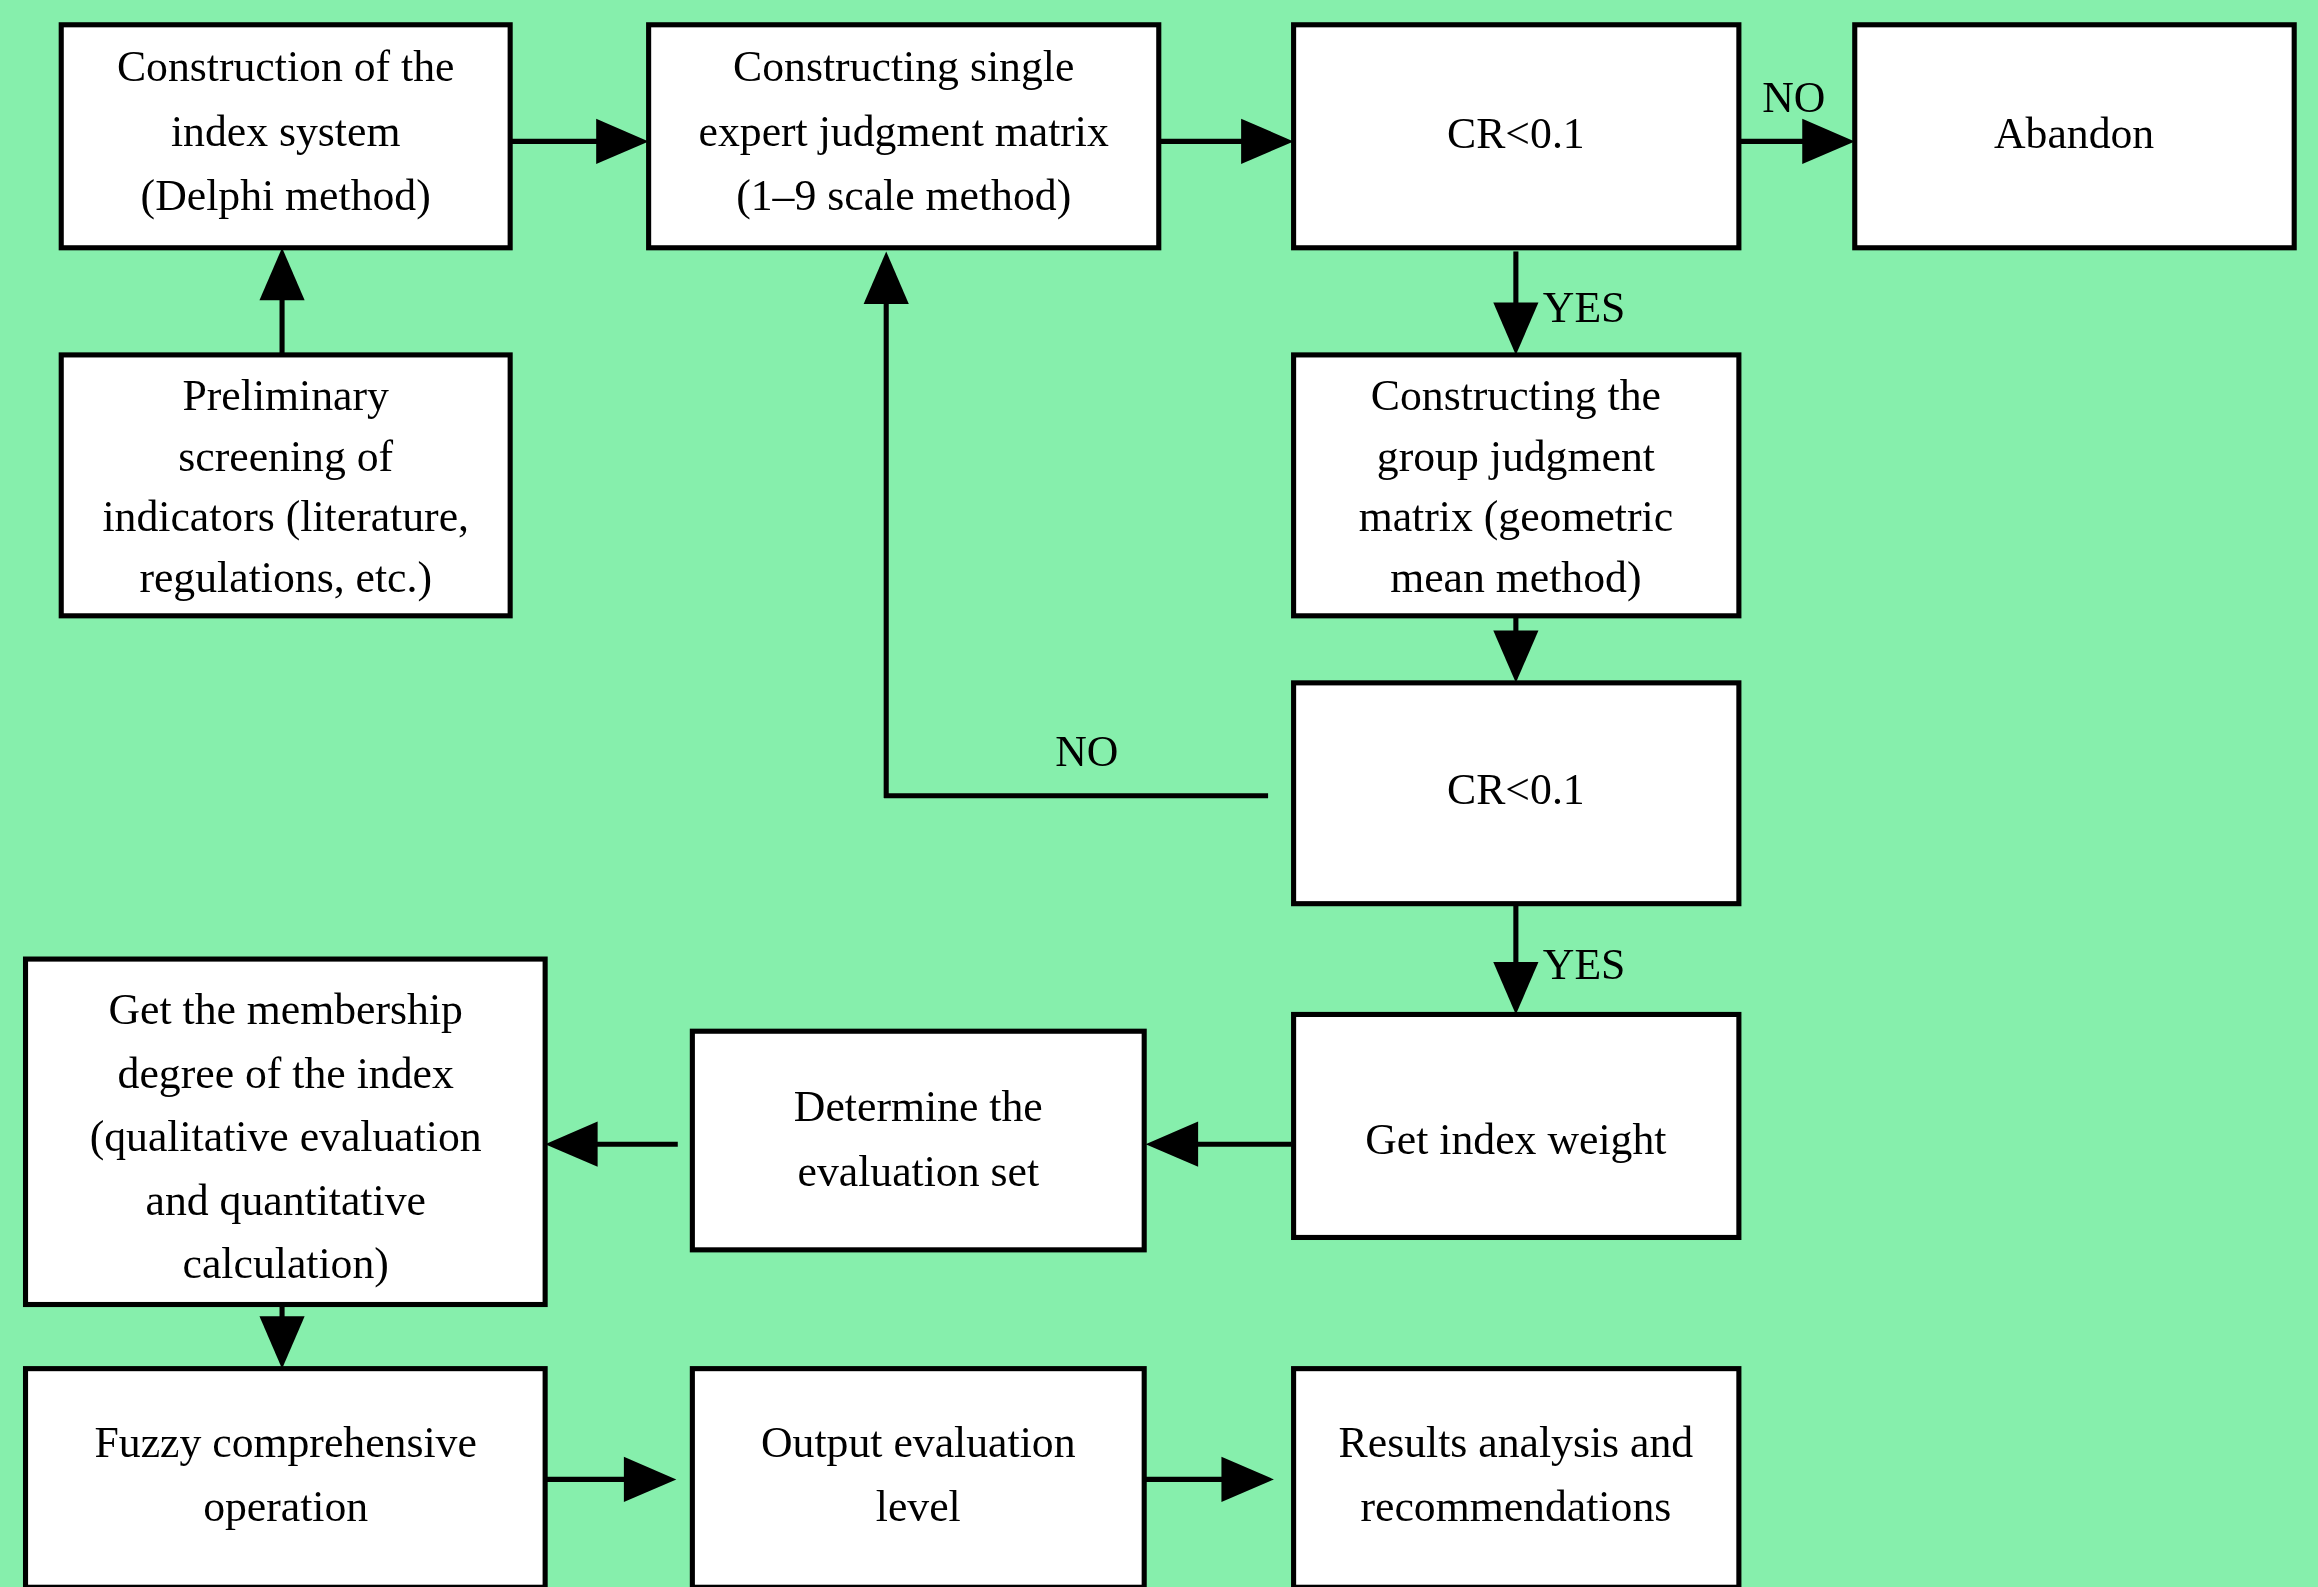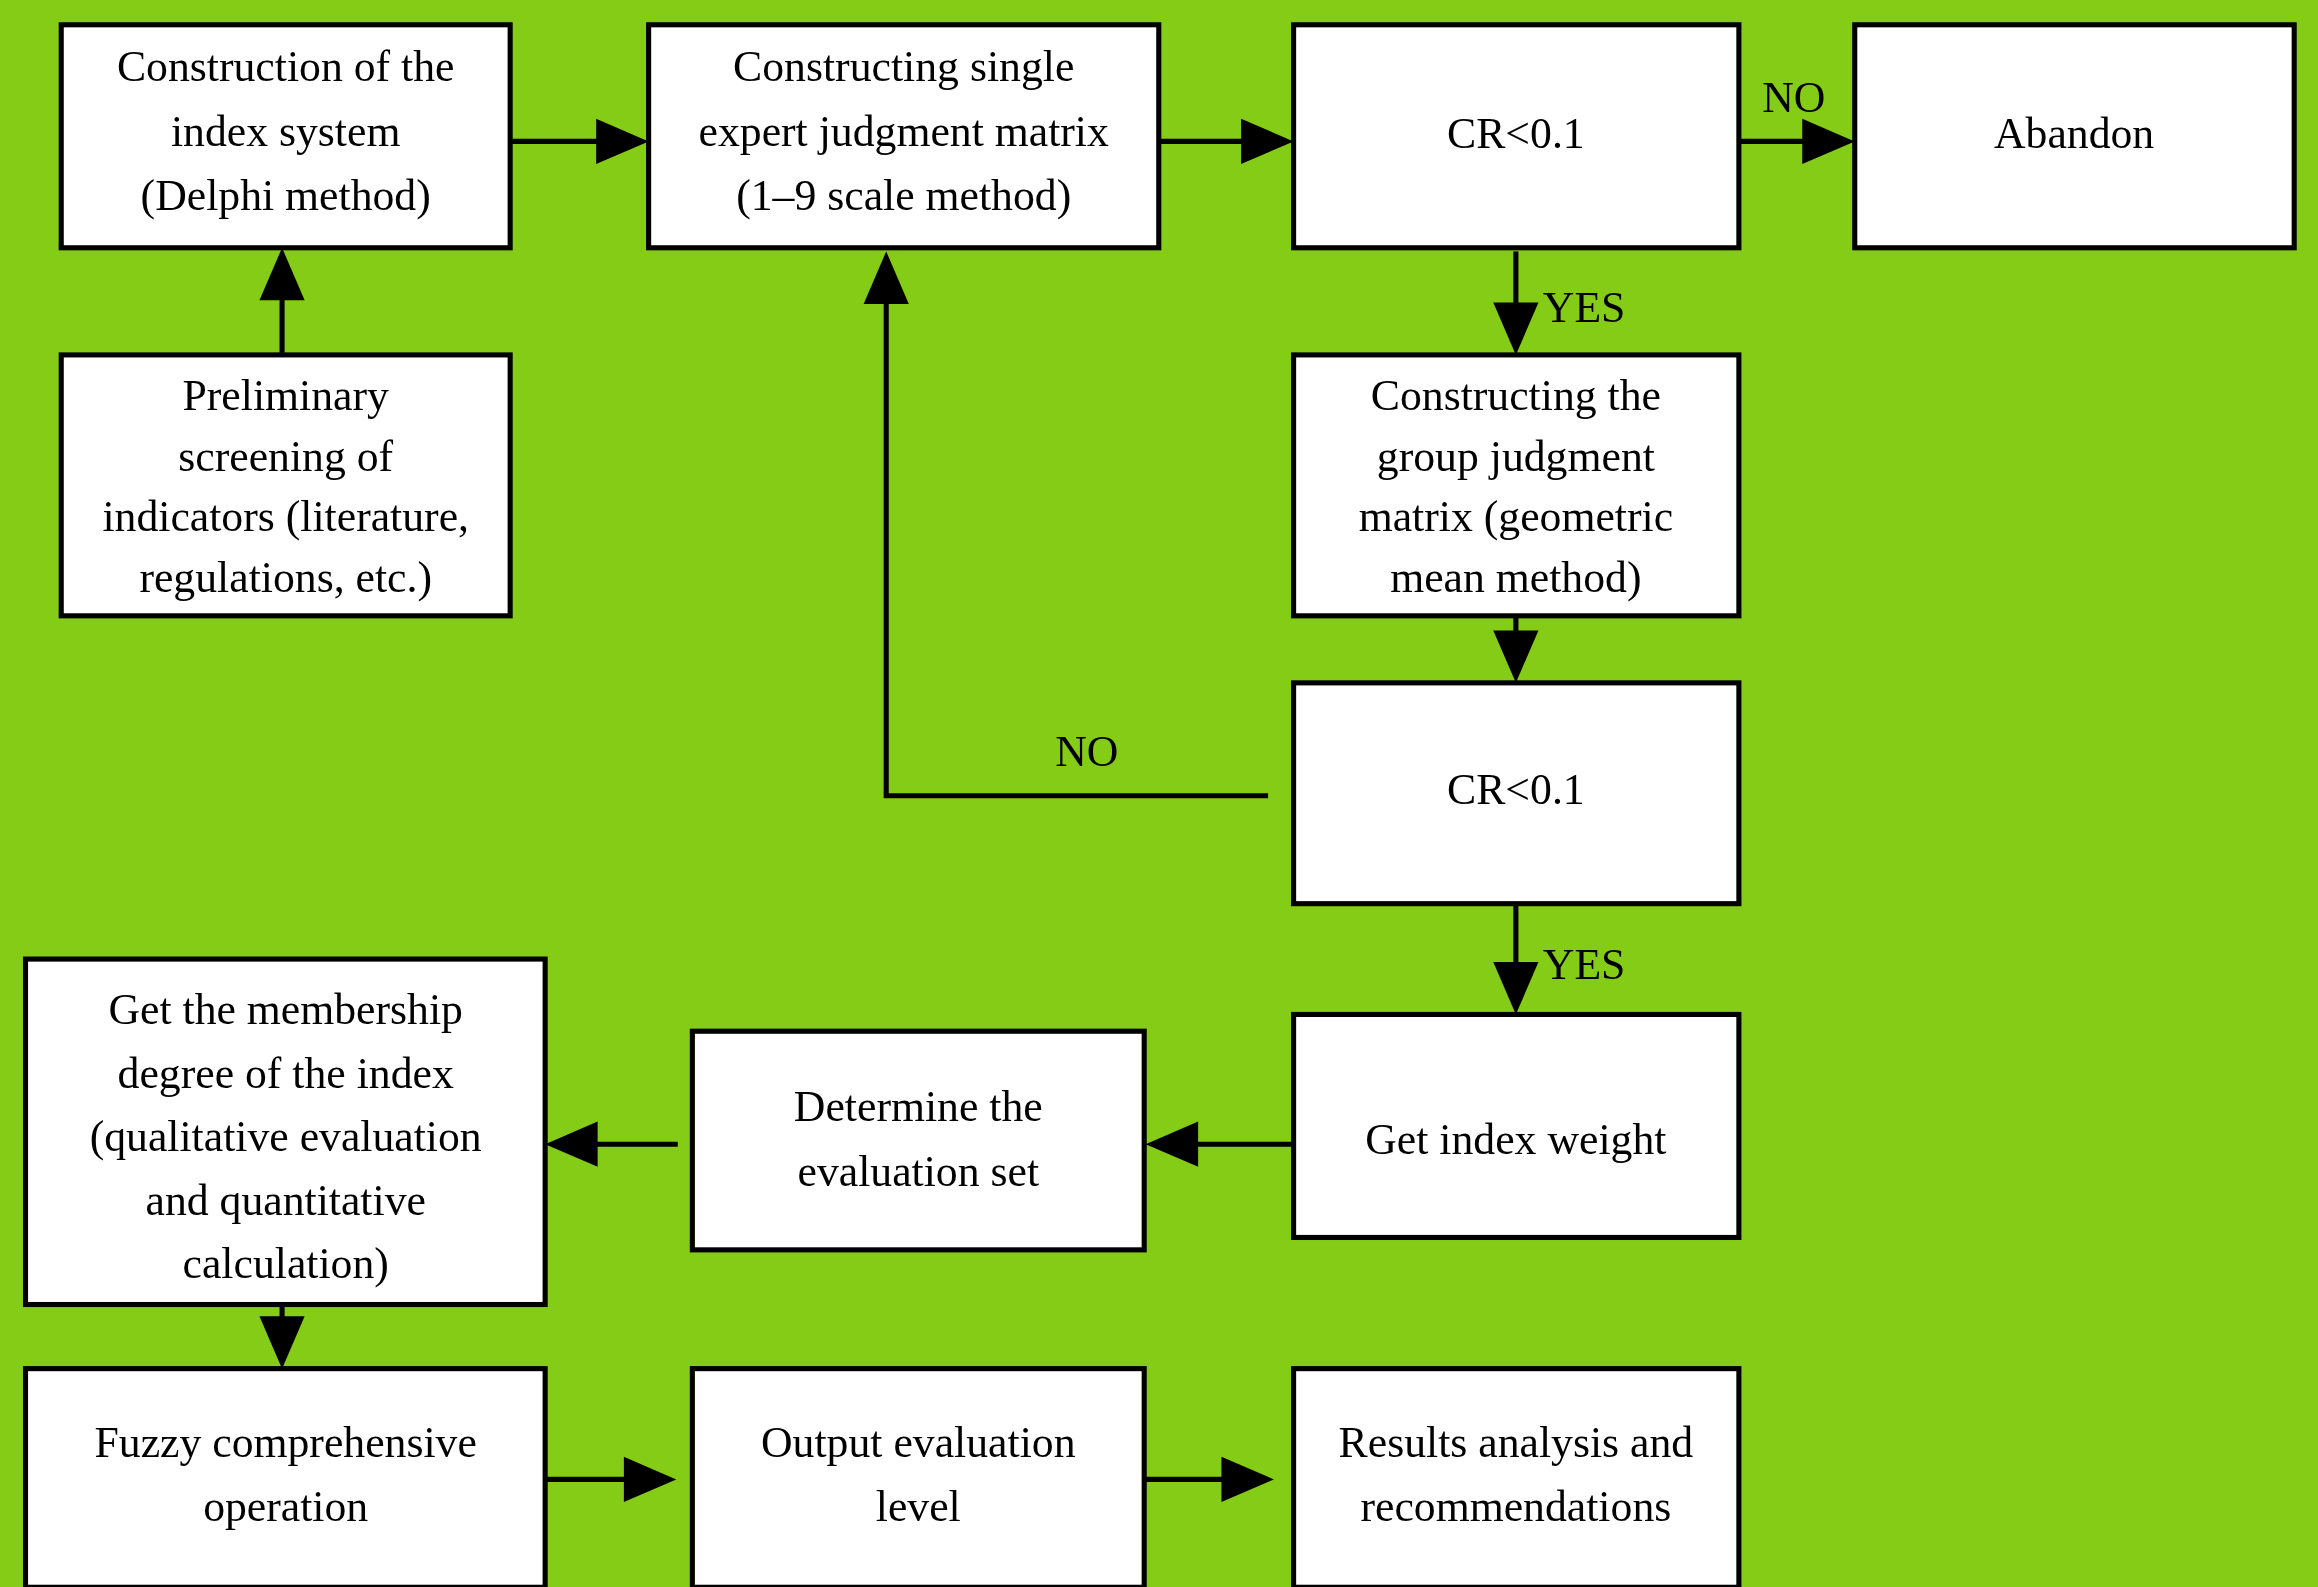--- a/index.html
+++ b/index.html
@@ -5,21 +5,21 @@
 <style>
   html, body {
     margin: 0;
     padding: 0;
     background: #ffffff;
   }
   #diagram-root {
     position: relative;
     width: 2319px;
     height: 1588px;
-    background: #84cc16;
+    background: #86efac;
     font-family: "Liberation Serif", "DejaVu Serif", serif;
     overflow: hidden;
   }
   svg.flow-canvas {
     position: absolute;
     top: 0;
     left: 0;
     width: 2319px;
     height: 1588px;
     display: block;

